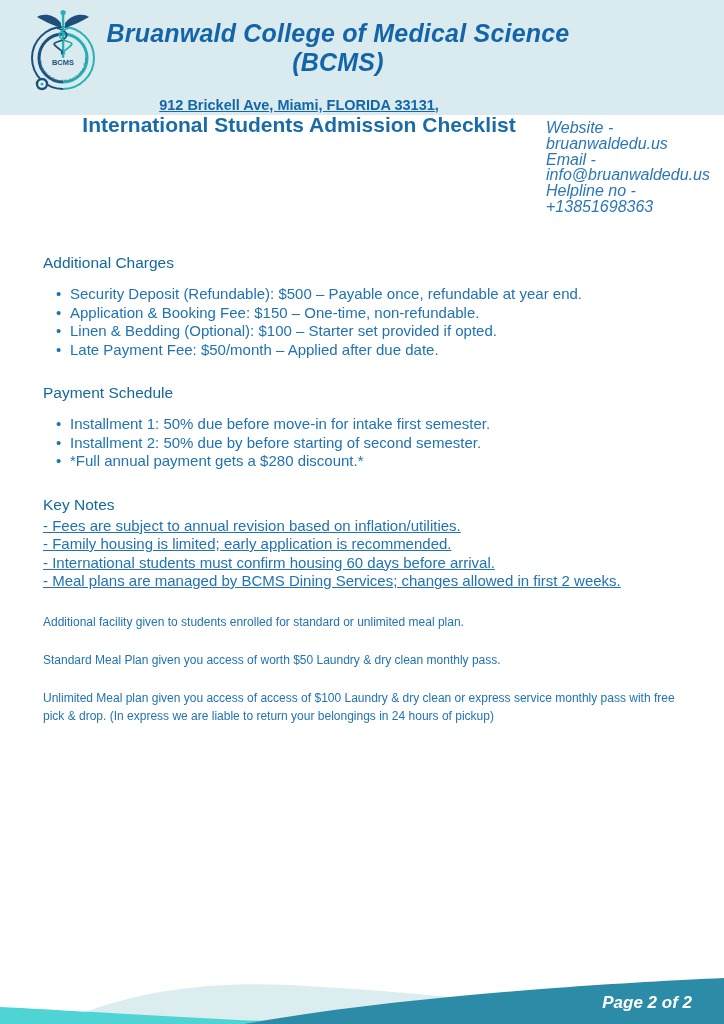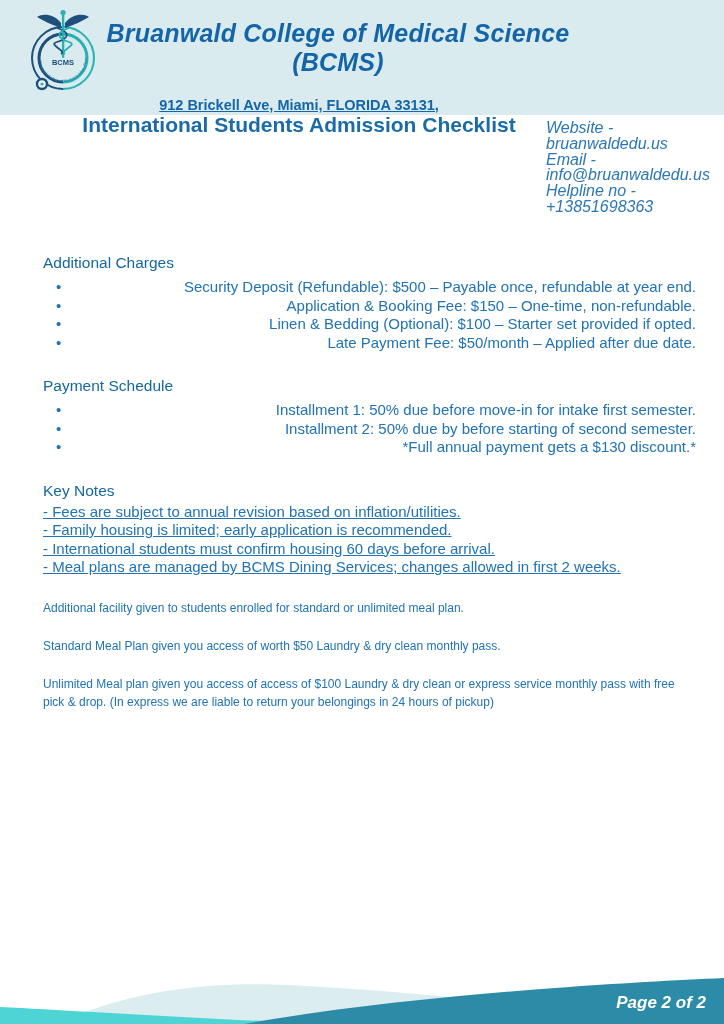--- a/index.html
+++ b/index.html
@@ -25,35 +25,35 @@
   .contact{
     position:absolute;left:546px;top:120px;
     font-size:16px;font-style:italic;color:#2b77b5;line-height:15.8px;
   }
   
   .content{position:absolute;left:43px;top:253px;width:653px;color:#2173b4;}
   .content h2{
     margin:0;font-size:15.5px;line-height:19px;font-weight:normal;color:#15689e;
   }
   .content ul{
-    list-style:none;margin:6px 0 24px 0;padding:0;text-align:right;
+    list-style:none;margin:13px 0 24px 0;padding:0;
   }
   .content li{
     position:relative;padding-left:27px;font-size:15px;line-height:18.5px;
   }
   .content li::before{
     content:"\2022";position:absolute;left:13px;top:0;font-size:15px;color:#2173b4;
   }
   .notes{margin:3px 0 22px 0;font-size:15px;line-height:18.5px;text-decoration:underline;}
   .notes div{white-space:normal;}
   .content p{margin:0 0 19.5px 0;font-size:12px;line-height:18.5px;}
   
   .footer-waves{position:absolute;left:0;bottom:0;width:724px;height:96px;display:block;}
   .page-label{
-    position:absolute;right:18px;bottom:11px;
+    position:absolute;right:32px;bottom:11px;
     font-size:17px;font-weight:bold;font-style:italic;color:#ffffff;
   }
 </style>
 </head>
 <body>
 
 <div class="page">
 
   <div class="header-band">
     <div class="logo">
@@ -108,21 +108,21 @@
       <li>Security Deposit (Refundable): $500 – Payable once, refundable at year end.</li>
       <li>Application &amp; Booking Fee: $150 – One-time, non-refundable.</li>
       <li>Linen &amp; Bedding (Optional): $100 – Starter set provided if opted.</li>
       <li>Late Payment Fee: $50/month – Applied after due date.</li>
     </ul>
 
     <h2>Payment Schedule</h2>
     <ul>
       <li>Installment 1: 50% due before move-in for intake first semester.</li>
       <li>Installment 2: 50% due by before starting of second semester.</li>
-      <li>*Full annual payment gets a $130 discount.*</li>
+      <li>*Full annual payment gets a $280 discount.*</li>
     </ul>
 
     <h2>Key Notes</h2>
     <div class="notes">
       <div>- Fees are subject to annual revision based on inflation/utilities.</div>
       <div>- Family housing is limited; early application is recommended.</div>
       <div>- International students must confirm housing 60 days before arrival.</div>
       <div>- Meal plans are managed by BCMS Dining Services; changes allowed in first 2 weeks.</div>
     </div>
 

